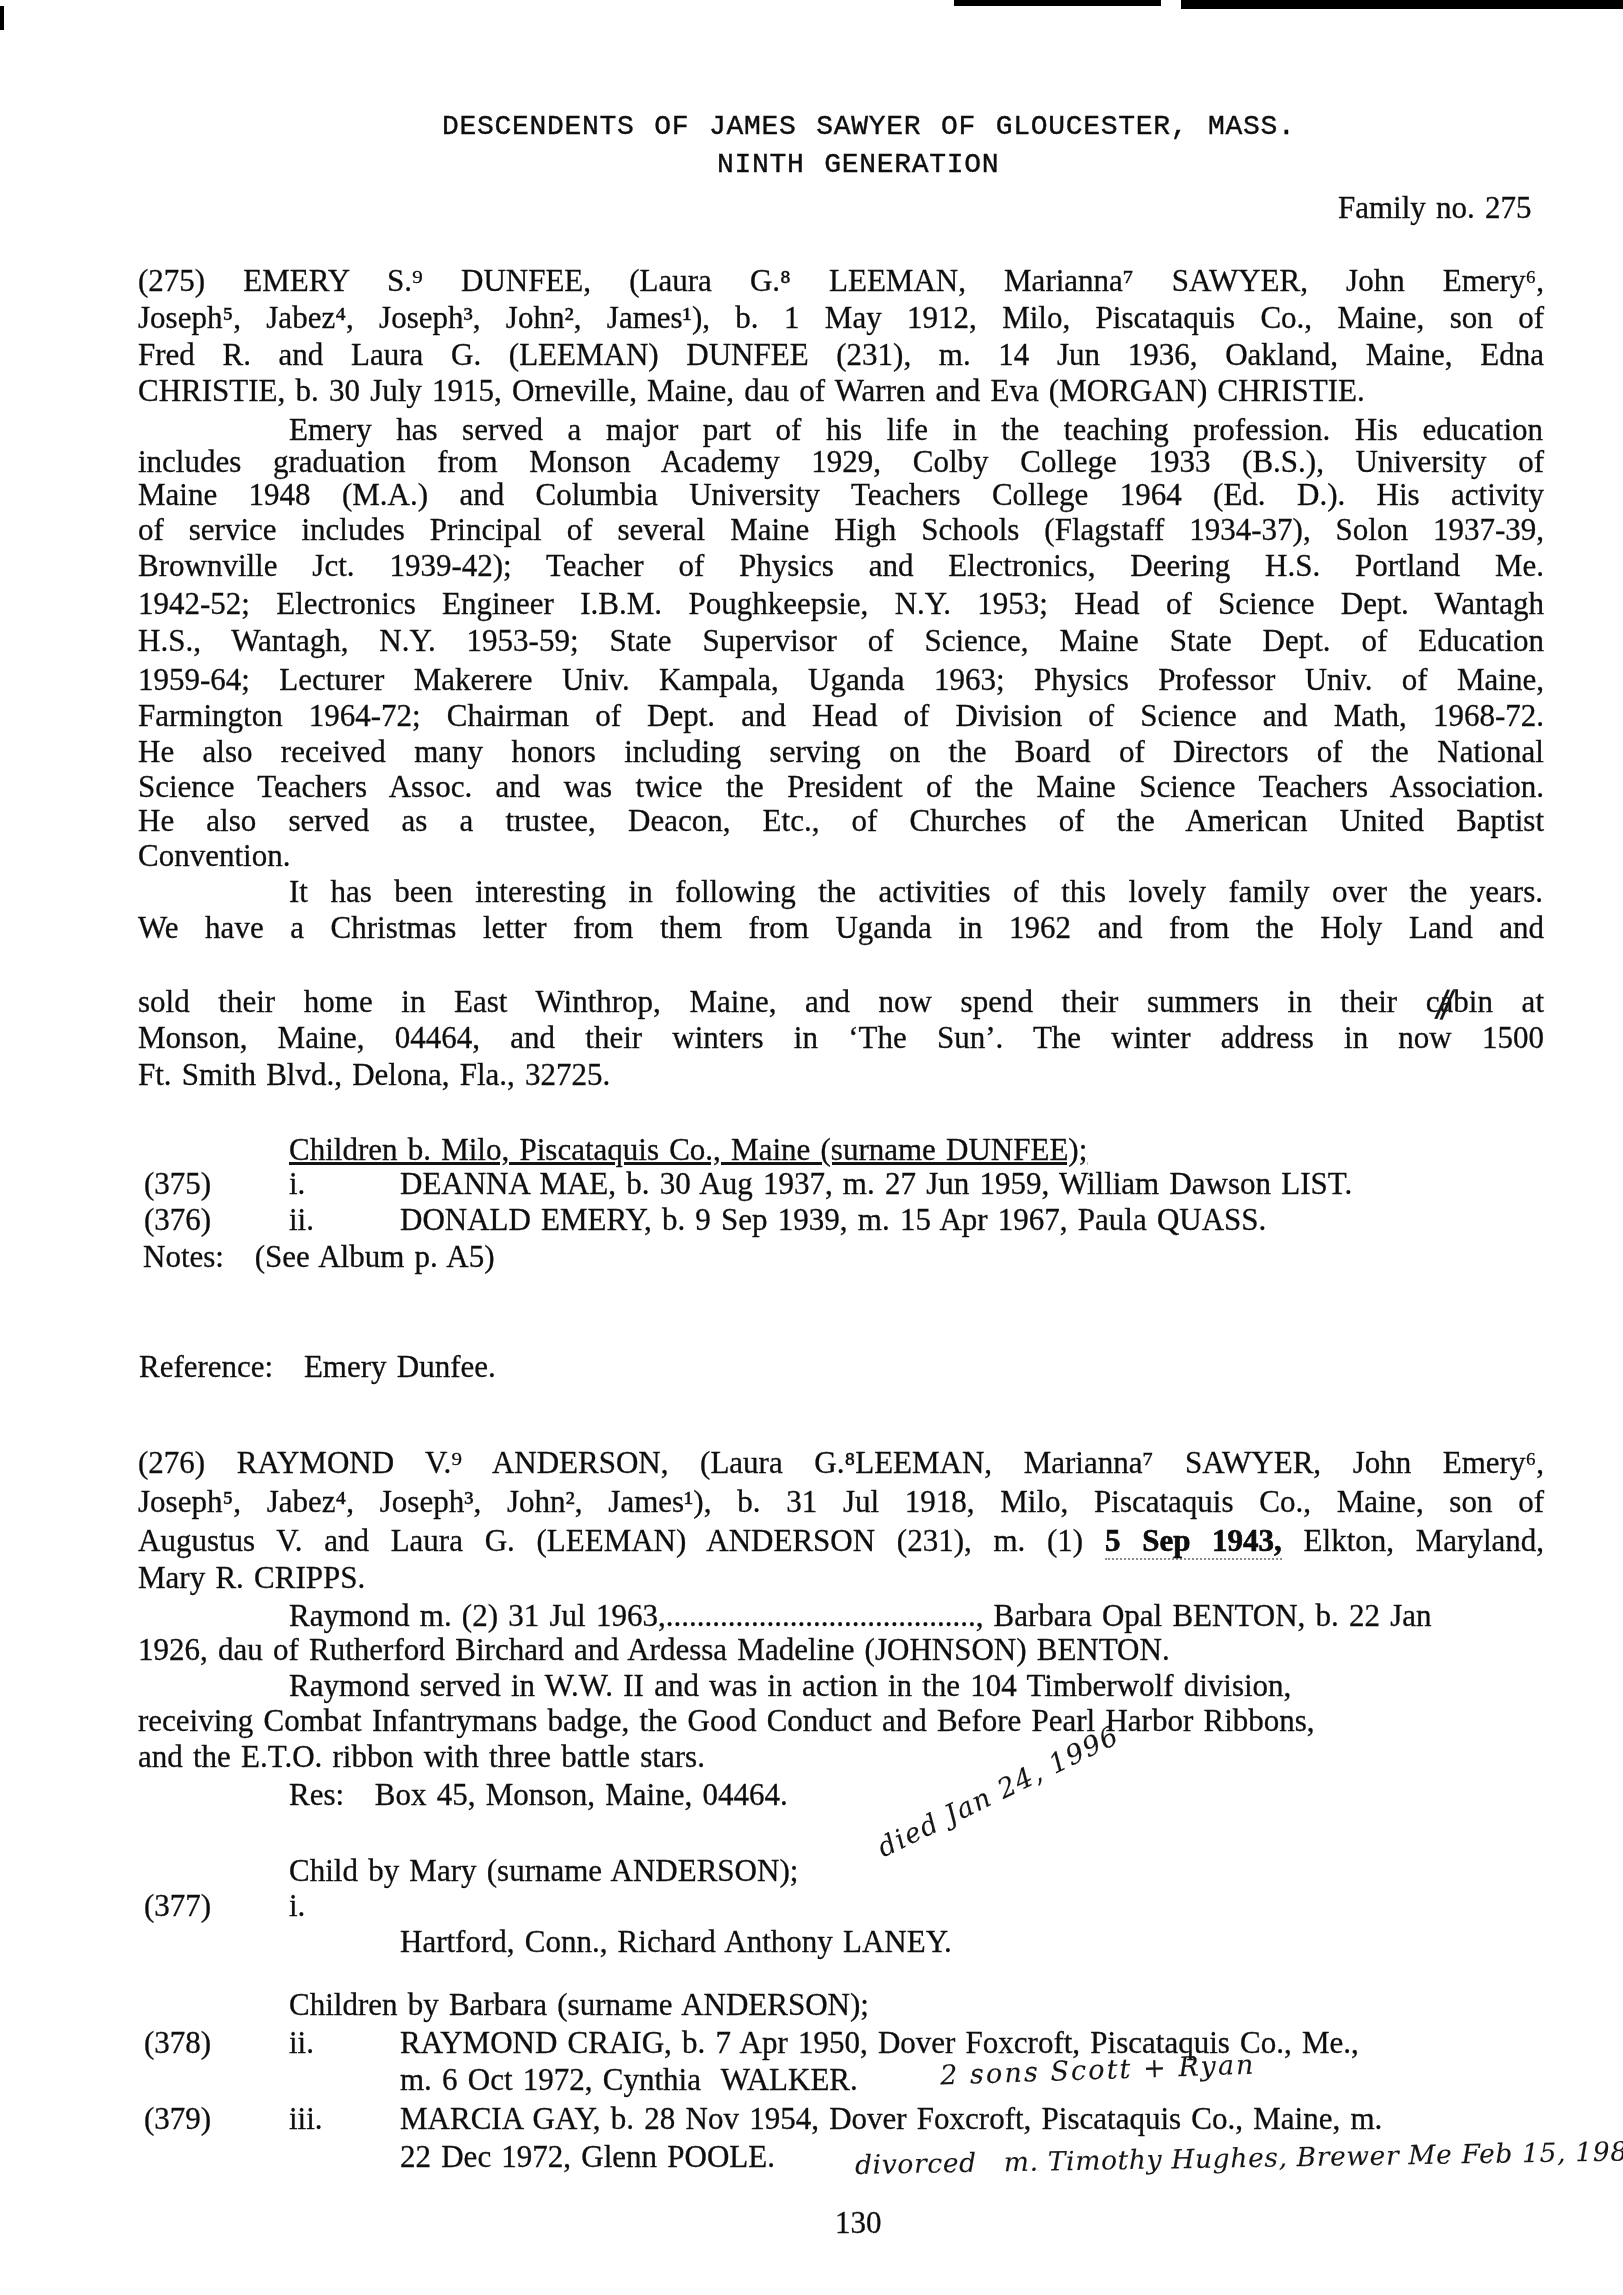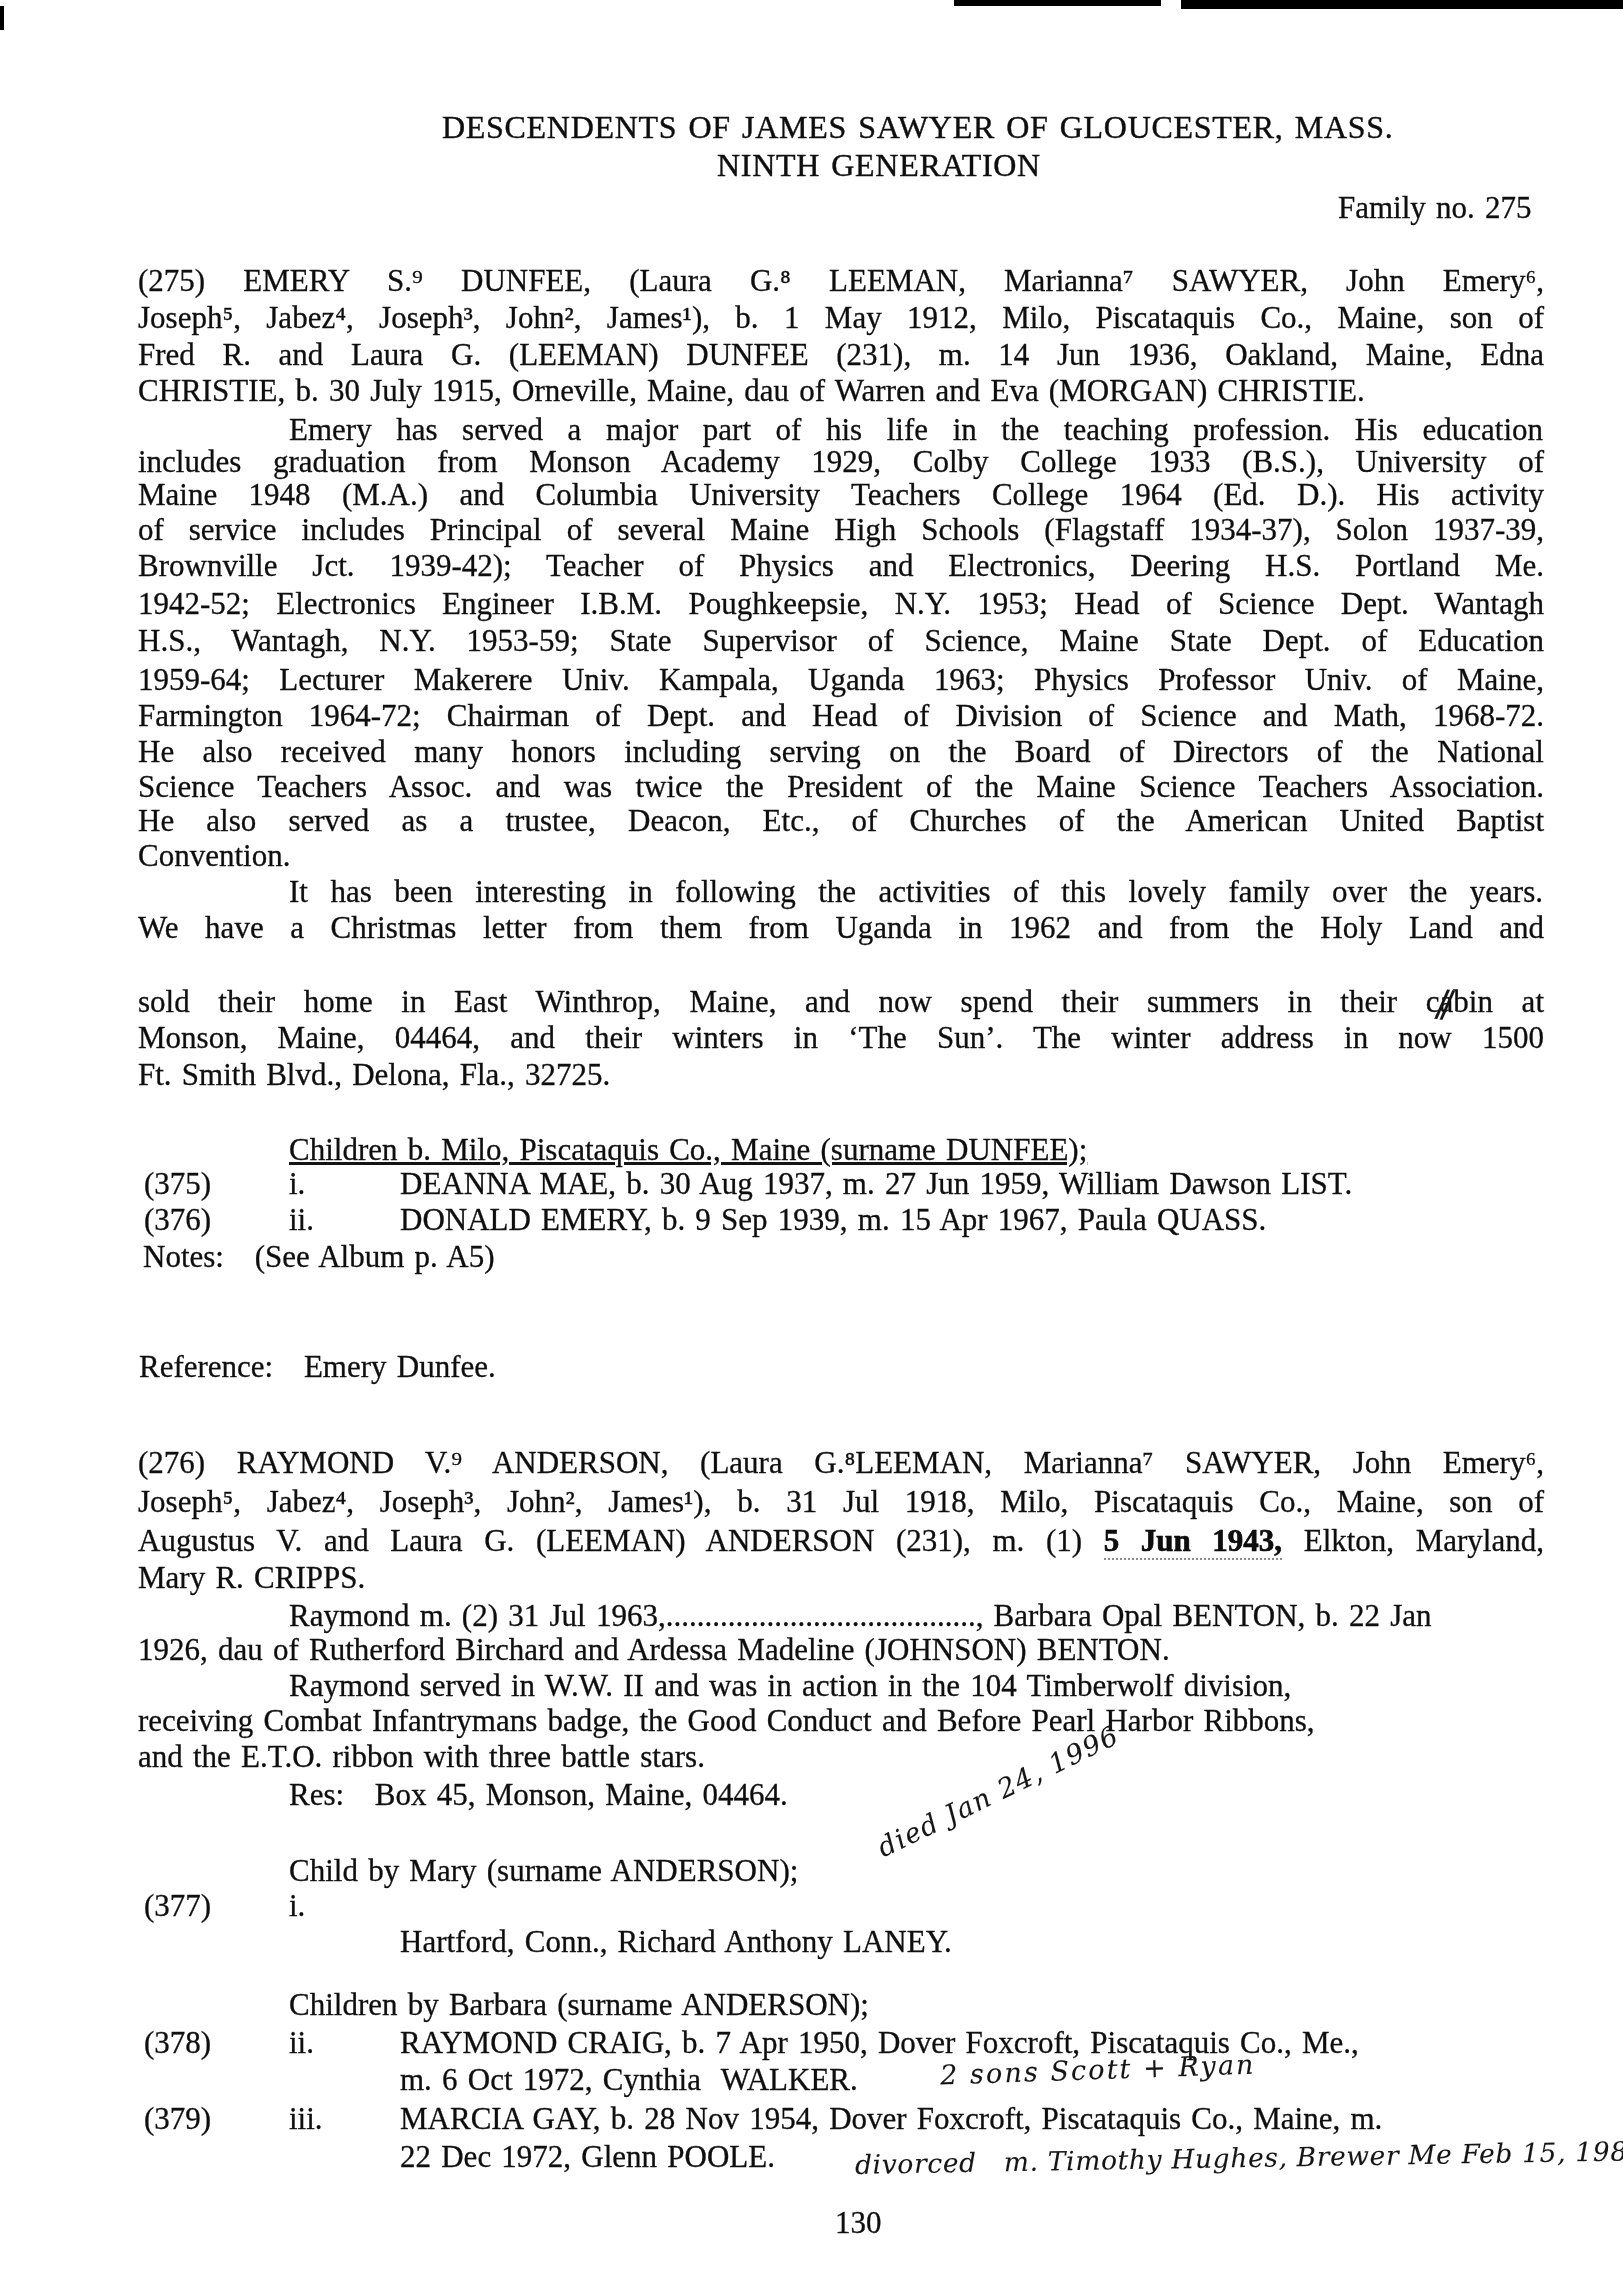--- a/index.html
+++ b/index.html
@@ -19,23 +19,24 @@
     white-space:pre;
     word-spacing:0.08em;
   }
   .j{
     white-space:normal;
     text-align:justify;
     text-align-last:justify;
     text-justify:inter-word;
   }
   .title{
-    font-size:32px;
+    font-size:28px;
     -webkit-text-stroke:0.4px #111;
     letter-spacing:0.7px;
+    font-family:Liberation Mono, monospace;
   }
   .bold-date{
     font-weight:bold;
     -webkit-text-stroke:0.6px #000;
     border-bottom:2.1px dotted rgba(0,0,0,0.45);
   }
   .hw{
     position:absolute;
     font-family:"DejaVu Serif",serif;
     font-style:italic;
@@ -115,21 +116,21 @@
   <div class="ln" style="left:144px;top:1202px;">(376)</div>
   <div class="ln" style="left:289px;top:1202px;">ii.</div>
   <div class="ln" style="left:400px;top:1202px;">DONALD EMERY, b. 9 Sep 1939, m. 15 Apr 1967, Paula QUASS.</div>
 
   <div class="ln" style="left:143px;top:1239px;">Notes:   (See Album p. A5)</div>
 
   <div class="ln" style="left:139px;top:1349px;">Reference:   Emery Dunfee.</div>
 
   <div class="ln j" style="left:138px;top:1445px;width:1406px;">(276)  RAYMOND V.⁹  ANDERSON,  (Laura G.⁸LEEMAN, Marianna⁷ SAWYER, John Emery⁶,</div>
   <div class="ln j" style="left:138px;top:1484px;width:1406px;">Joseph⁵, Jabez⁴, Joseph³, John², James¹), b. 31 Jul 1918, Milo, Piscataquis Co., Maine, son of</div>
-  <div class="ln j" style="left:138px;top:1523px;width:1406px;"><span>Augustus V. and Laura G. (LEEMAN) ANDERSON (231),  m. (1) </span><span class="bold-date">5 Jun 1943,</span><span> Elkton, Maryland,</span></div>
+  <div class="ln j" style="left:138px;top:1523px;width:1406px;"><span>Augustus V. and Laura G. (LEEMAN) ANDERSON (231),  m. (1) </span><span class="bold-date">5 Sep 1943,</span><span> Elkton, Maryland,</span></div>
   <div class="ln" style="left:138px;top:1560px;">Mary R. CRIPPS.</div>
   <div class="ln" style="left:289px;top:1598px;">Raymond m. (2) 31 Jul 1963,........................................, Barbara Opal BENTON, b. 22 Jan</div>
   <div class="ln" style="left:138px;top:1632px;">1926, dau of Rutherford Birchard and Ardessa Madeline (JOHNSON) BENTON.</div>
   <div class="ln" style="left:289px;top:1668px;">Raymond served in W.W. II and was in action in the 104 Timberwolf division,</div>
   <div class="ln" style="left:138px;top:1703px;">receiving Combat Infantrymans badge, the Good Conduct and Before Pearl Harbor Ribbons,</div>
   <div class="ln" style="left:138px;top:1739px;">and the E.T.O. ribbon with three battle stars.</div>
   <div class="ln" style="left:289px;top:1777px;">Res:   Box 45, Monson, Maine, 04464.</div>
 
   <div class="ln" style="left:289px;top:1853px;">Child by Mary (surname ANDERSON);</div>
   <div class="ln" style="left:144px;top:1888px;text-align:center;">(377)</div>

